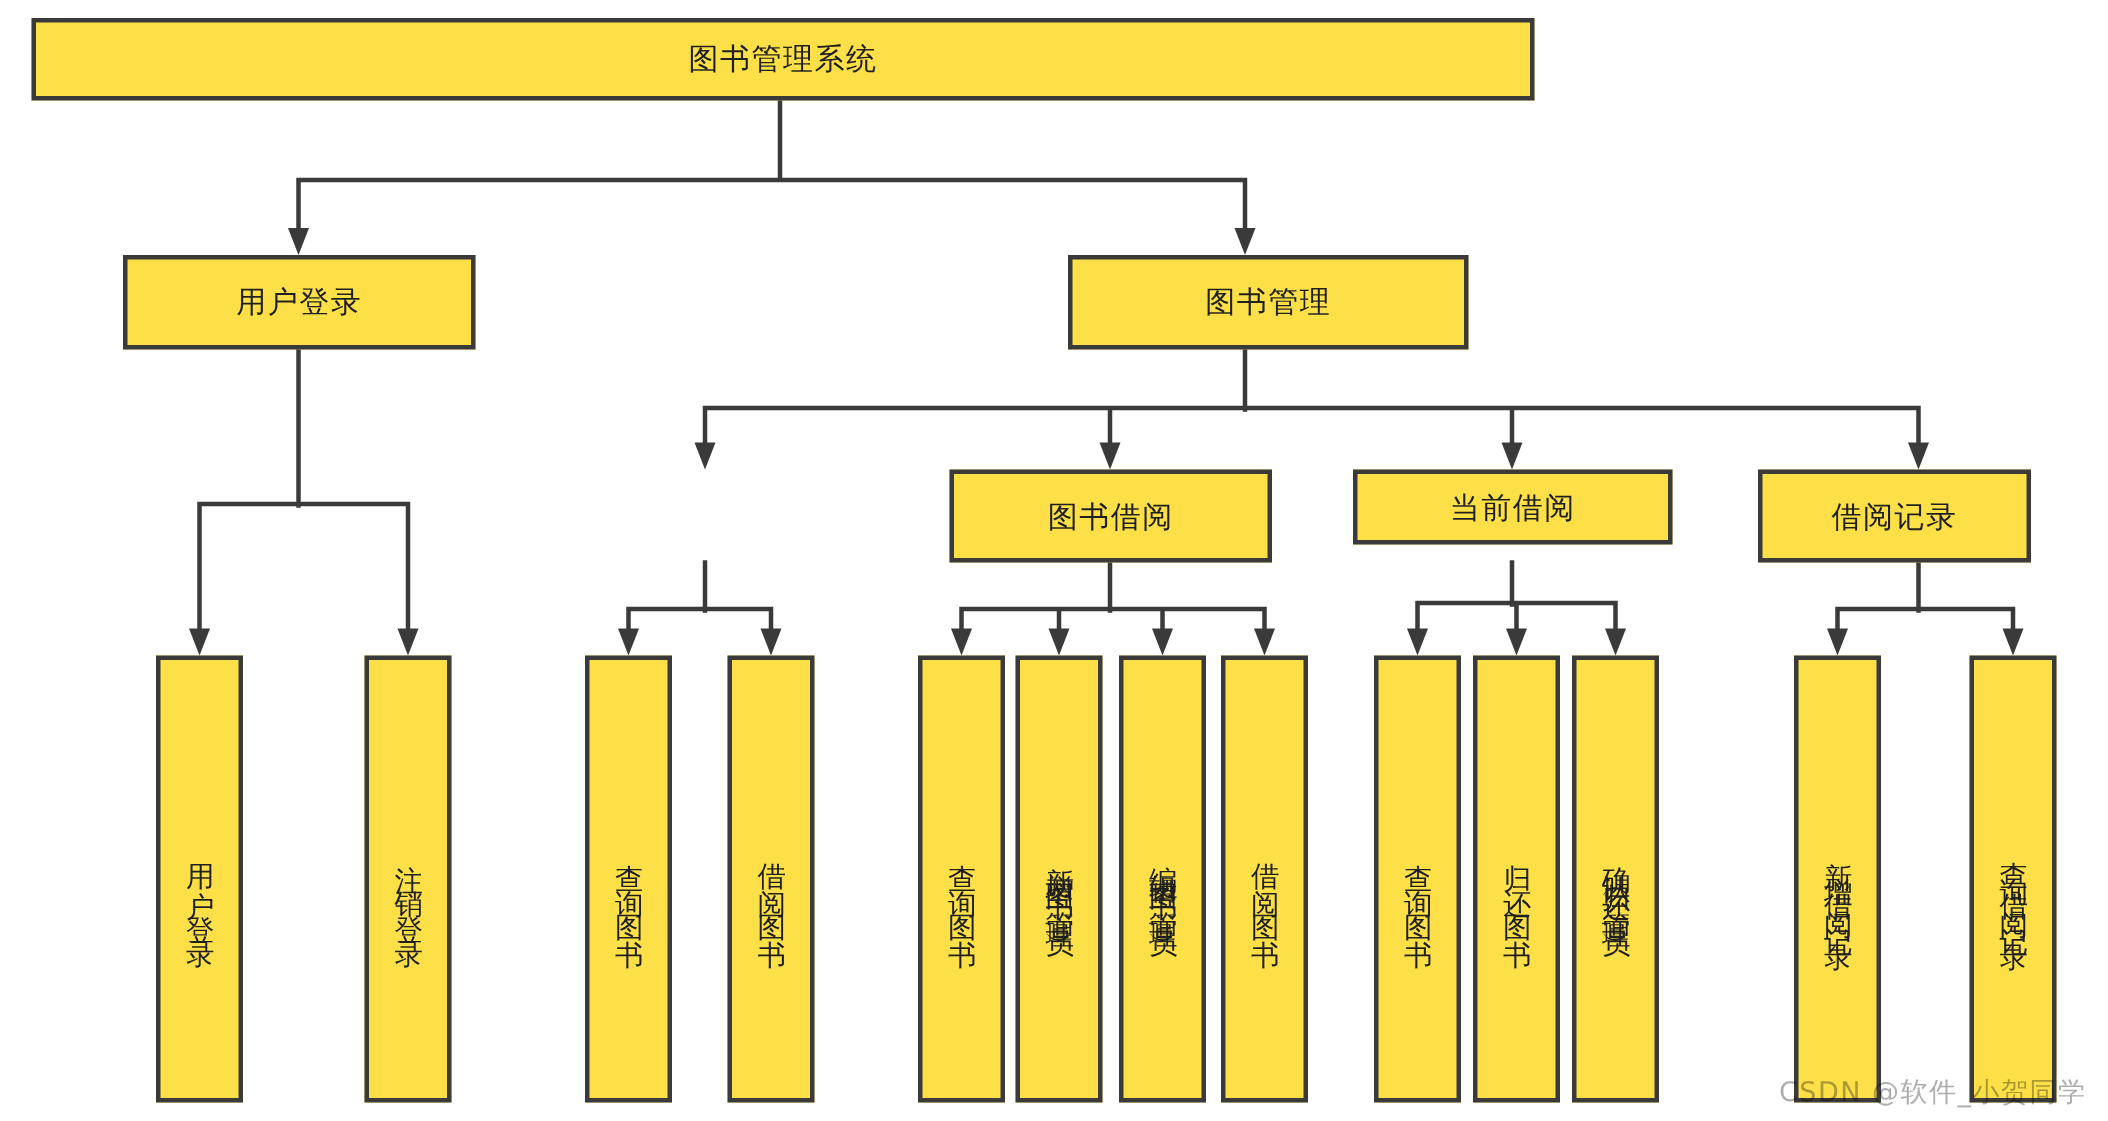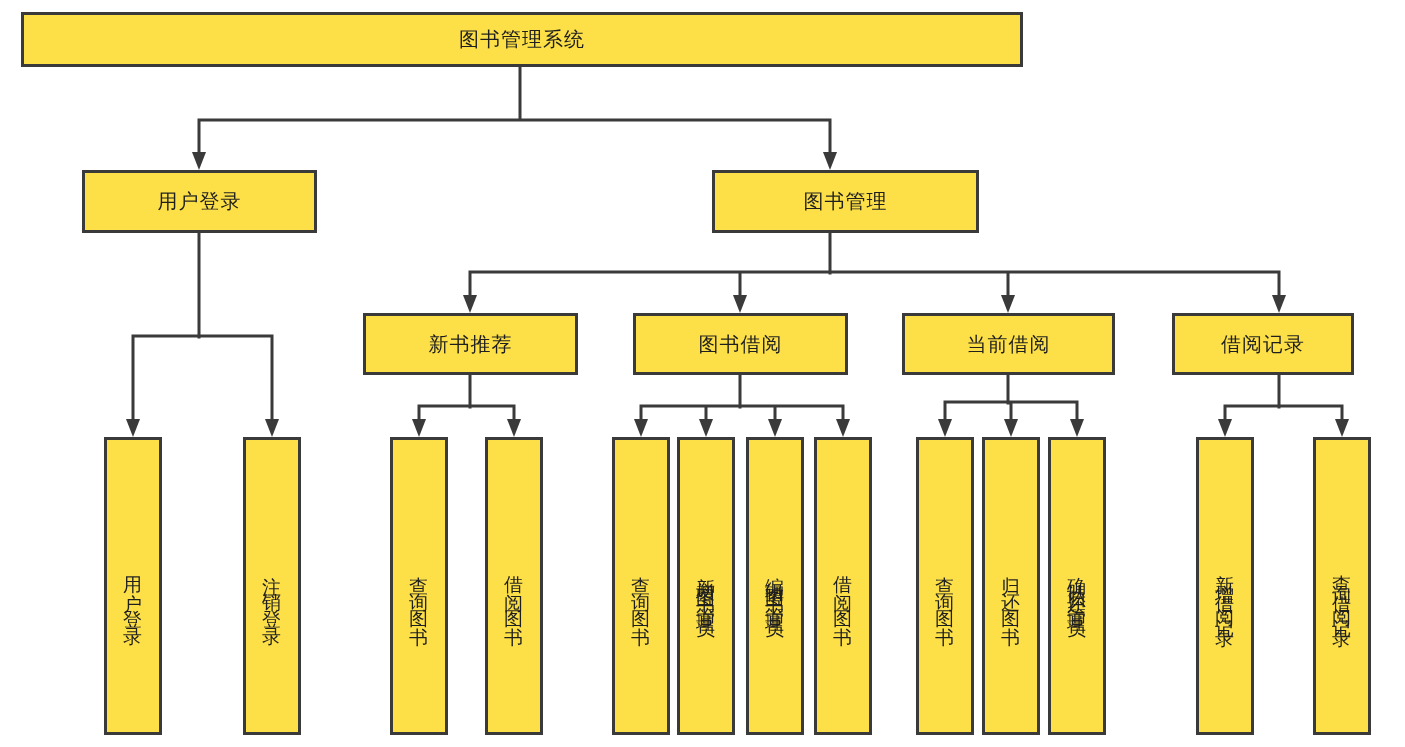--- a/index.html
+++ b/index.html
@@ -37,21 +37,21 @@
   
   #root-box  { left: 21px;  top: 12px;  width: 1002px; height: 55px; }
 
   
   #n-user-login { left: 82px;  top: 170px; width: 235px; height: 63px; }
   #n-book-mgmt  { left: 712px; top: 170px; width: 267px; height: 63px; }
 
   
   #n-new-books { left: 363px;  top: 313px; width: 215px; height: 62px; }
   #n-borrow    { left: 633px;  top: 313px; width: 215px; height: 62px; }
-  #n-current   { left: 902px;  top: 313px; width: 213px; height: 62px; }
+  #n-current   { left: 902px;  top: 313px; width: 213px; height: 50px; }
   #n-records   { left: 1172px; top: 313px; width: 182px; height: 62px; }
 
   
   .leaf { width: 58px; height: 298px; top: 437px; }
   .vtext {
     writing-mode: vertical-rl;
     text-orientation: mixed;
     font-size: 19px;
     line-height: 1;
     white-space: nowrap;
@@ -142,23 +142,20 @@
     <span>图书管理系统</span>
   </div>
 
   <div class="node hbox" id="n-user-login">
     <span>用户登录</span>
   </div>
   <div class="node hbox" id="n-book-mgmt">
     <span>图书管理</span>
   </div>
 
-  <div class="node hbox" id="n-new-books">
-    <span>新书推荐</span>
-  </div>
   <div class="node hbox" id="n-borrow">
     <span>图书借阅</span>
   </div>
   <div class="node hbox" id="n-current">
     <span>当前借阅</span>
   </div>
   <div class="node hbox" id="n-records">
     <span>借阅记录</span>
   </div>
 
@@ -195,14 +192,15 @@
   <div class="node leaf sp9" id="l-confirm-return">
     <span class="vtext">确认归还（管理员）</span>
   </div>
   <div class="node leaf sp6" id="l-add-record">
     <span class="vtext">新增借阅记录</span>
   </div>
   <div class="node leaf sp6" id="l-query-record">
     <span class="vtext">查询借阅记录</span>
   </div>
 
+  <div class="watermark">CSDN @软件_小贺同学</div>
 
 </div>
 
 </body></html>

